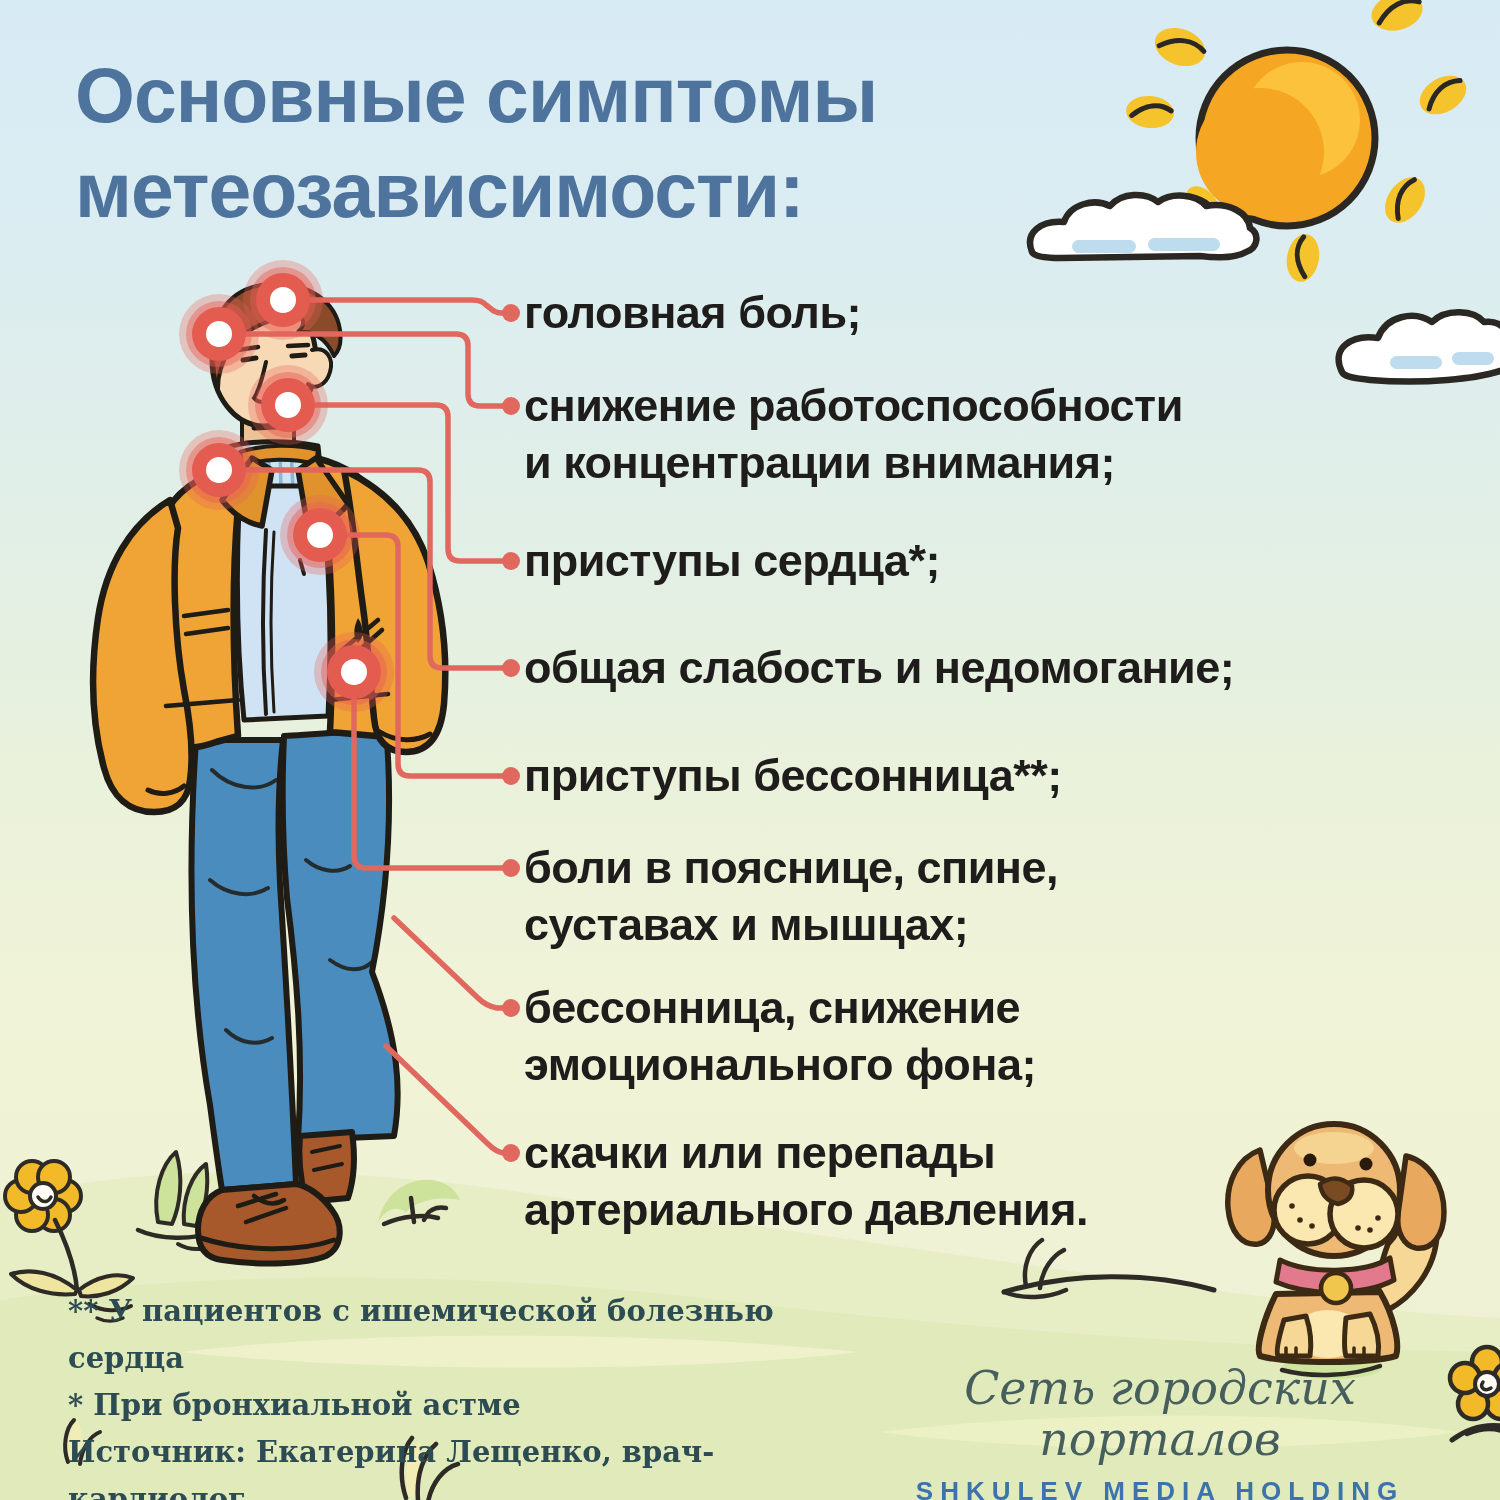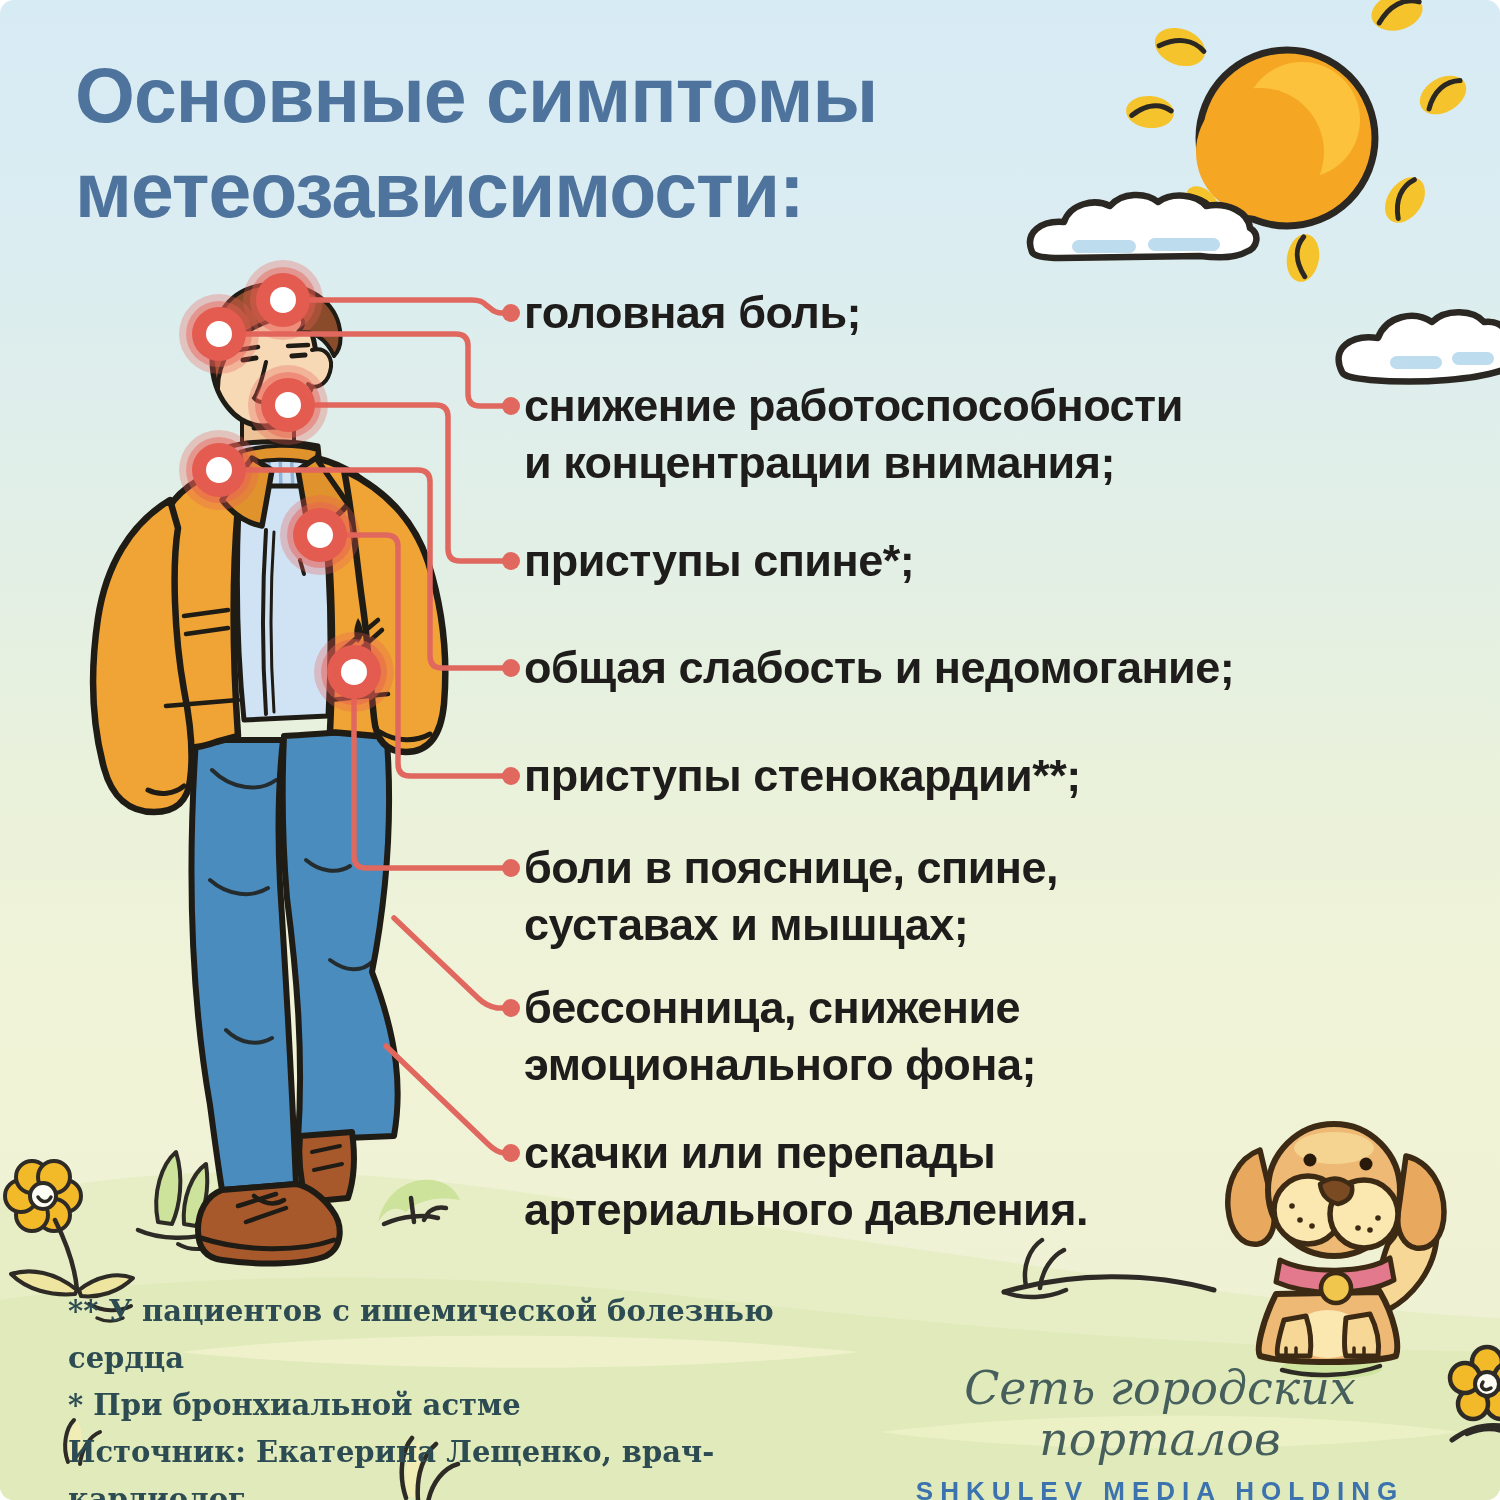--- a/index.html
+++ b/index.html
@@ -1,20 +1,19 @@
 <!DOCTYPE html>
 <html><head>
 <meta charset="utf-8">
 <style>
   html,body{margin:0;padding:0;background:#fff;}
   .canvas{
     position:relative;width:1500px;height:1500px;overflow:hidden;
     background:linear-gradient(180deg,#d7ebf5 0%,#dbedf1 16%,#e2efe6 36%,#ebf2da 54%,#f1f3d7 70%,#ecf0d0 100%);
     font-family:"DejaVu Serif",serif;
-    border-radius:14px;
   }
   .scene{position:absolute;left:0;top:0;width:1500px;height:1500px;}
   .page-title{
     position:absolute;left:75px;top:48px;margin:0;width:1050px;
     font-family:"Liberation Sans",sans-serif;font-weight:bold;
     font-size:77px;line-height:1.24;letter-spacing:-1px;
     color:#4e739c;white-space:pre-line;
   }
   .symptom{
     position:absolute;left:524px;width:860px;
@@ -324,23 +323,23 @@
         </g>
   </g>
 </svg>
 
   <h1 class="page-title">Основные симптомы
 метеозависимости:</h1>
 
   <div class="symptom" style="top:284px">головная боль;</div>
   <div class="symptom" style="top:377px">снижение работоспособности
 и концентрации внимания;</div>
-  <div class="symptom" style="top:532px">приступы спине*;</div>
+  <div class="symptom" style="top:532px">приступы сердца*;</div>
   <div class="symptom" style="top:639px">общая слабость и недомогание;</div>
-  <div class="symptom" style="top:747px">приступы стенокардии**;</div>
+  <div class="symptom" style="top:747px">приступы бессонница**;</div>
   <div class="symptom" style="top:839px">боли в пояснице, спине,
 суставах и мышцах;</div>
   <div class="symptom" style="top:979px">бессонница, снижение
 эмоционального фона;</div>
   <div class="symptom" style="top:1124px">скачки или перепады
 артериального давления.</div>
 
   <div class="footnotes">
     <div class="footnote">** У пациентов с ишемической болезнью сердца</div>
     <div class="footnote">* При бронхиальной астме</div>

